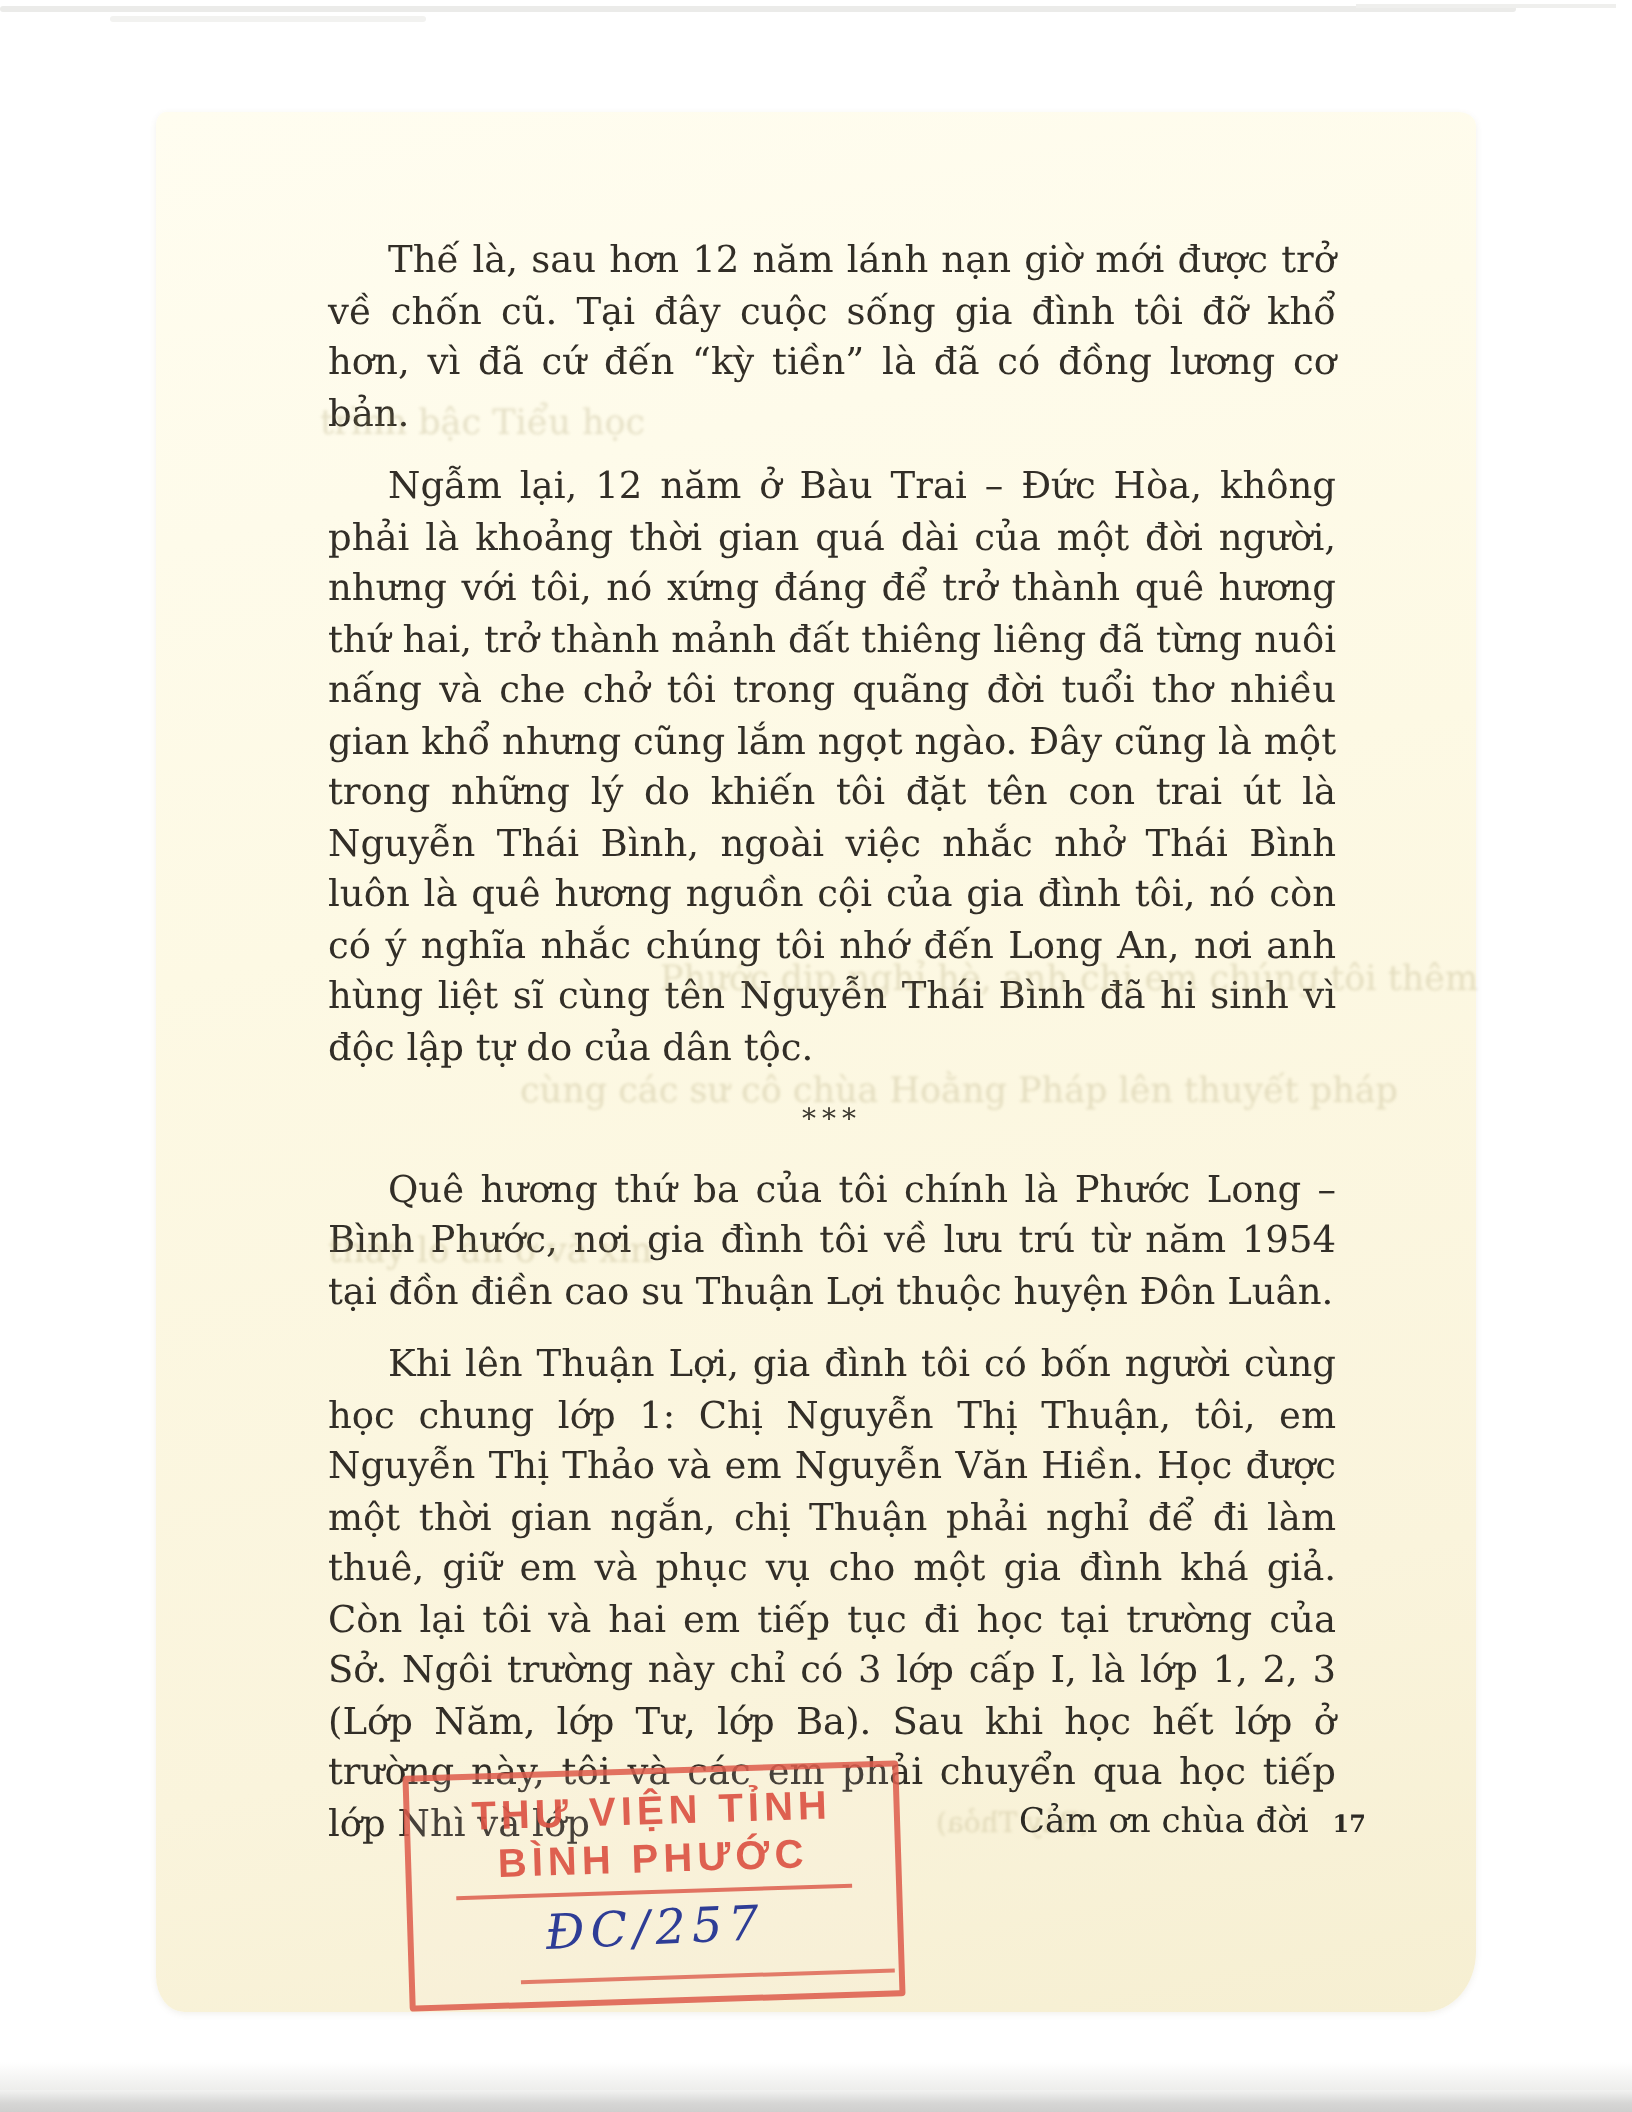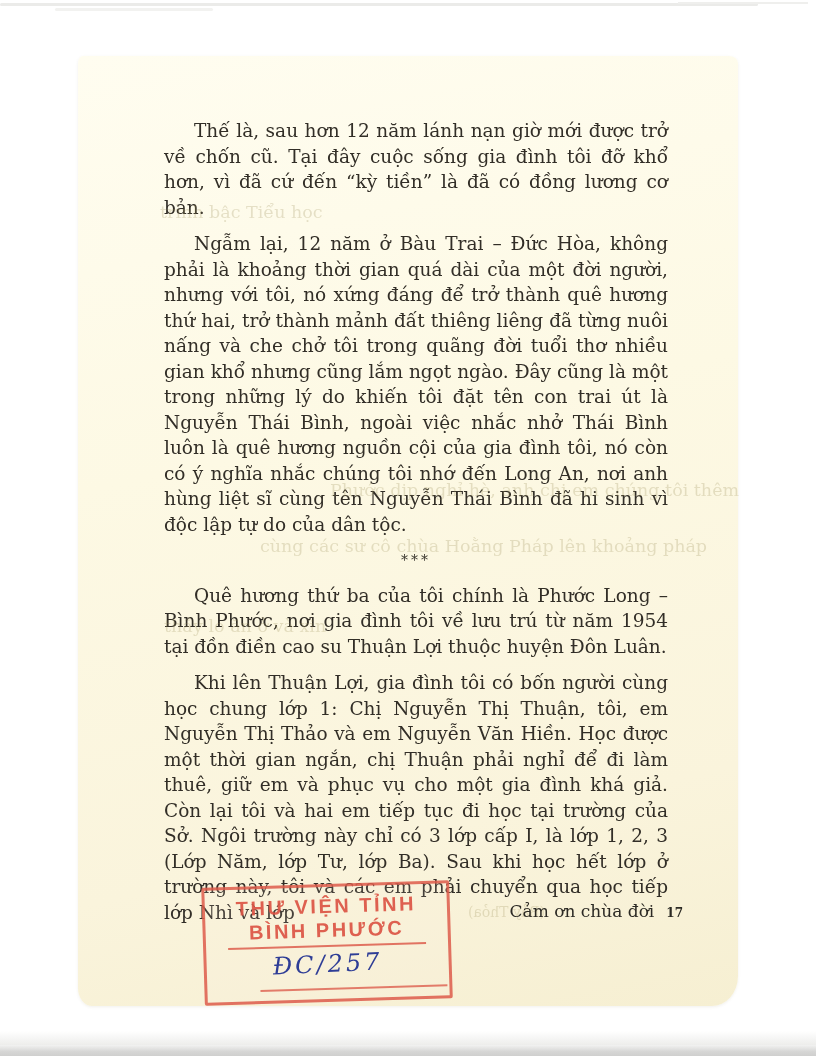--- a/index.html
+++ b/index.html
@@ -154,21 +154,21 @@
     <div class="text-col">
       <p>Thế là, sau hơn 12 năm lánh nạn giờ mới được trở về chốn cũ. Tại đây cuộc sống gia đình tôi đỡ khổ hơn, vì đã cứ đến “kỳ tiền” là đã có đồng lương cơ bản.</p>
       <p>Ngẫm lại, 12 năm ở Bàu Trai – Đức Hòa, không phải là khoảng thời gian quá dài của một đời người, nhưng với tôi, nó xứng đáng để trở thành quê hương thứ hai, trở thành mảnh đất thiêng liêng đã từng nuôi nấng và che chở tôi trong quãng đời tuổi thơ nhiều gian khổ nhưng cũng lắm ngọt ngào. Đây cũng là một trong những lý do khiến tôi đặt tên con trai út là Nguyễn Thái Bình, ngoài việc nhắc nhở Thái Bình luôn là quê hương nguồn cội của gia đình tôi, nó còn có ý nghĩa nhắc chúng tôi nhớ đến Long An, nơi anh hùng liệt sĩ cùng tên Nguyễn Thái Bình đã hi sinh vì độc lập tự do của dân tộc.</p>
       <div class="separator">***</div>
       <p>Quê hương thứ ba của tôi chính là Phước Long – Bình Phước, nơi gia đình tôi về lưu trú từ năm 1954 tại đồn điền cao su Thuận Lợi thuộc huyện Đôn Luân.</p>
       <p>Khi lên Thuận Lợi, gia đình tôi có bốn người cùng học chung lớp 1: Chị Nguyễn Thị Thuận, tôi, em Nguyễn Thị Thảo và em Nguyễn Văn Hiền. Học được một thời gian ngắn, chị Thuận phải nghỉ để đi làm thuê, giữ em và phục vụ cho một gia đình khá giả. Còn lại tôi và hai em tiếp tục đi học tại trường của Sở. Ngôi trường này chỉ có 3 lớp cấp I, là lớp 1, 2, 3 (Lớp Năm, lớp Tư, lớp Ba). Sau khi học hết lớp ở trường này, tôi và các em phải chuyển qua học tiếp lớp Nhì và lớp</p>
     </div>
 
     <span class="ghost" style="left:82px; top:146px;">trình bậc Tiểu học</span>
     <span class="ghost" style="left:252px; top:424px;">Phước dịp nghỉ hè, anh chị em chúng tôi thêm</span>
-    <span class="ghost" style="left:182px; top:480px;">cùng các sư cô chùa Hoằng Pháp lên khoảng pháp</span>
+    <span class="ghost" style="left:182px; top:480px;">cùng các sư cô chùa Hoằng Pháp lên thuyết pháp</span>
     <span class="ghost" style="left:86px; top:560px;">thầy lo ăn ở và xin</span>
     <span class="ghost small flip" style="left:390px; top:848px;">(Bảy Thỏa)</span>
 
     <div class="footer">
       <span>Cảm ơn chùa đời</span><span class="page-num">17</span>
     </div>
 
     <div class="stamp">
       <div class="stamp-line first">THƯ VIỆN TỈNH</div>
       <div class="stamp-line">BÌNH PHƯỚC</div>

